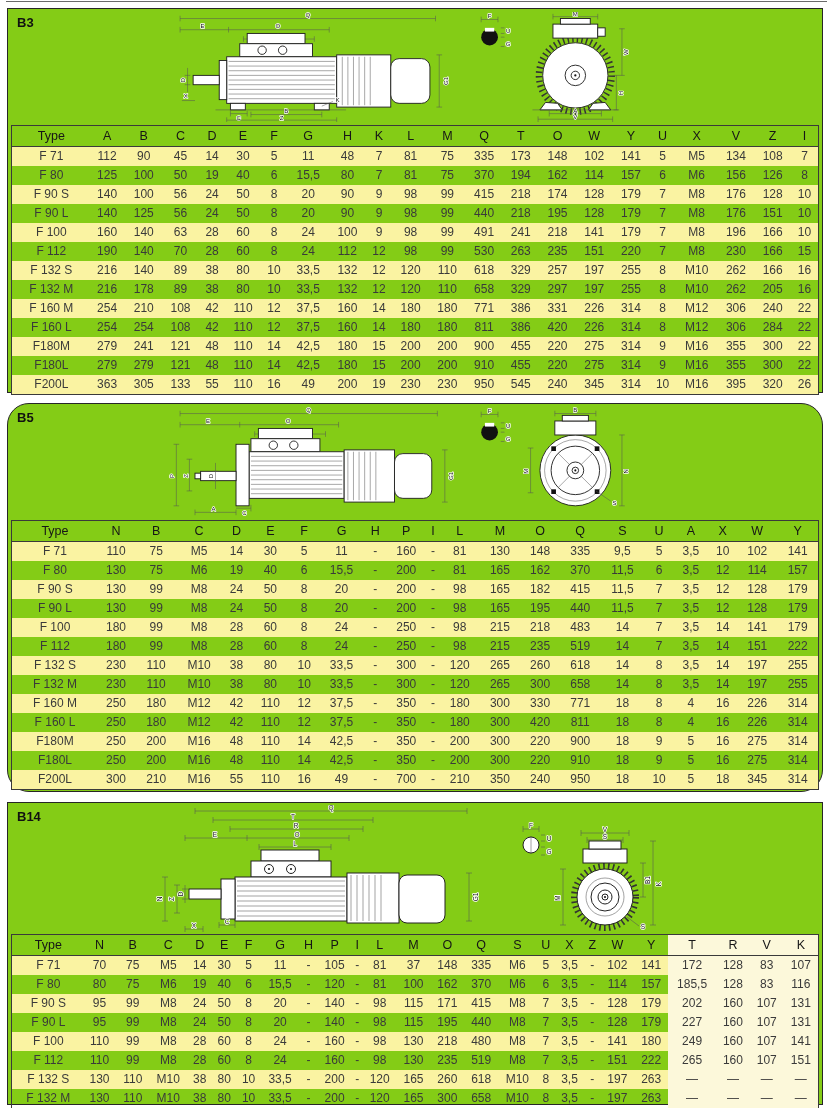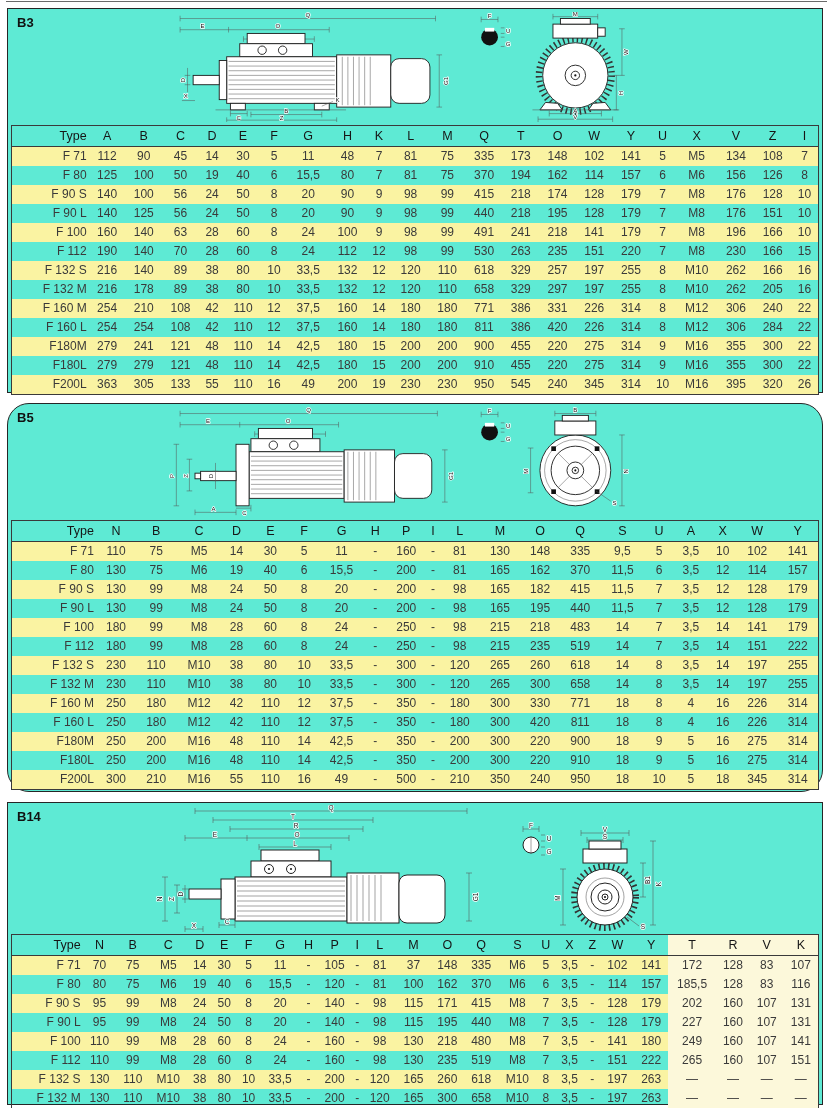--- a/index.html
+++ b/index.html
@@ -1,40 +1,40 @@
 <!DOCTYPE html>
 <html><head>
 <meta charset="utf-8">
 <style>
   html,body { margin:0; padding:0; background:#fff; }
   .page { position:relative; width:831px; height:1108px; background:#fff; overflow:hidden;
           font-family:"Liberation Sans", sans-serif; }
   .top-rule { position:absolute; top:1px; left:6px; right:4px; height:1px; background:#6a6a6a; }
-  .panel { position:absolute; left:7px; width:814px; border:1.5px solid #262626; background:#5eead4; }
+  .panel { position:absolute; left:7px; width:814px; border:1.5px solid #262626; background:#84cc16; }
   #panel-b3  { top:8px;   height:383px; }
   #panel-b5  { top:403px; height:387px;border-radius:22px; }
   #panel-b14 { top:802px; height:301px; }
   .panel-label { position:absolute; top:6px; left:9px; font-size:13px; font-weight:bold; color:#111; }
   .drawing { display:flex; justify-content:center; align-items:flex-start; }
   #panel-b3 .drawing, #panel-b5 .drawing { height:113px; padding-top:3px; }
   #panel-b14 .drawing { height:129px; padding-top:2px; }
   svg { display:block; }
   .part { fill:#fff; stroke:#222; stroke-width:1; }
   .solid { fill:#111; stroke:none; }
   .fin { fill:none; stroke:#444; stroke-width:0.5; }
   .dim { fill:none; stroke:#555; stroke-width:0.55; }
   .finring { fill:none; stroke:#333; }
   svg text { font:6.5px "Liberation Sans", sans-serif; fill:#111; text-anchor:middle;
              paint-order:stroke; stroke:#fff; stroke-width:1.6px; stroke-linejoin:round; }
   table.dims { width:calc(100% - 6px); margin:0 3px; border-collapse:collapse; table-layout:auto;
                border:1px solid #3a3a3a; font-size:12px; color:#3a3a3a; }
   table.dims thead th { font-weight:normal; font-size:12.5px; color:#161616; height:20px;
                border-bottom:1px solid #3a3a3a; text-align:center; padding:0 2px; white-space:nowrap; }
   table.dims tbody td { text-align:center; height:19px; padding:0 2px; white-space:nowrap; line-height:19px; }
-  table.dims th.type, table.dims td.type { text-align:right; padding-left:4px; }
+  table.dims th.type, table.dims td.type { text-align:center; padding-left:4px; }
   table.dims tr.stripe td { background:#faf3a2; }
   table.dims th.band, table.dims td.band, table.dims tr.stripe td.band { background:#fcf8da; }
 </style>
 </head>
 <body>
 
 <div class="page">
   <div class="top-rule"></div>
 
   <section class="panel" id="panel-b3">
@@ -838,21 +838,21 @@
           <tr class="stripe">
             <td class="type">F200L</td>
             <td>300</td>
             <td>210</td>
             <td>M16</td>
             <td>55</td>
             <td>110</td>
             <td>16</td>
             <td>49</td>
             <td>-</td>
-            <td>500</td>
+            <td>700</td>
             <td>-</td>
             <td>210</td>
             <td>350</td>
             <td>240</td>
             <td>950</td>
             <td>18</td>
             <td>10</td>
             <td>5</td>
             <td>18</td>
             <td>345</td>

